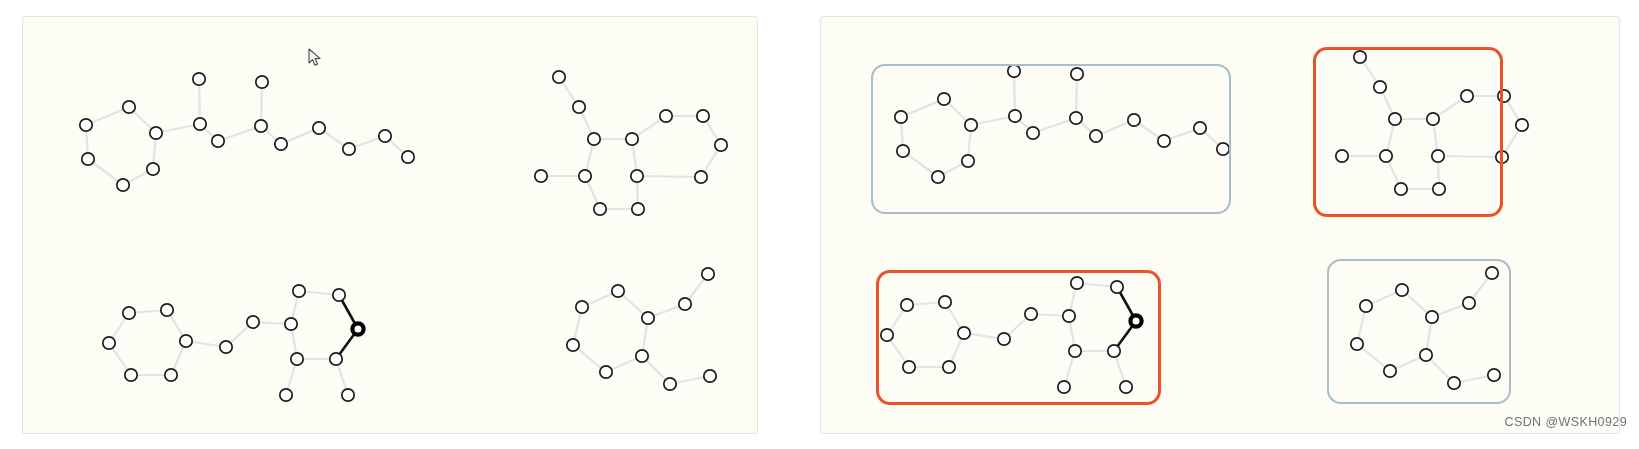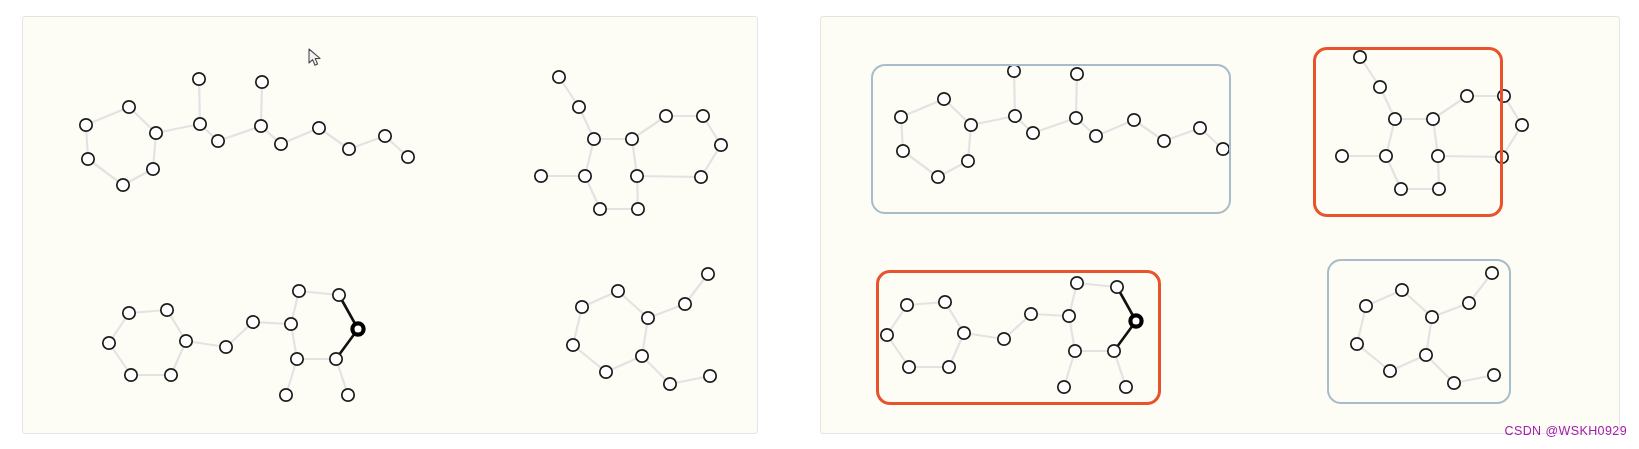--- a/index.html
+++ b/index.html
@@ -64,23 +64,23 @@
   #cursor {
     position: absolute;
     width: 14px;
     height: 19px;
     pointer-events: none;
   }
 
   #watermark {
     position: absolute;
     right: 12px;
-    bottom: 11px;
+    bottom: 20px;
     font-size: 12.5px;
-    color: #a21caf;
+    color: #737373;
     letter-spacing: 0.4px;
     white-space: nowrap;
     font-family: "Liberation Sans", sans-serif;
   }
 </style>
 </head>
 <body>
 
 <div id="stage">
 

